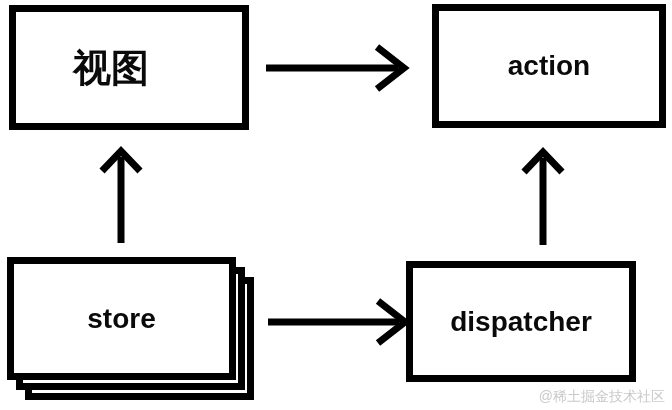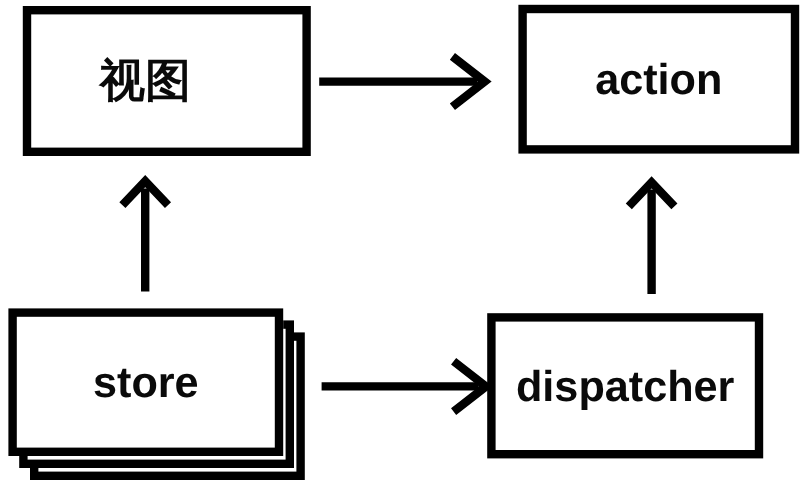--- a/index.html
+++ b/index.html
@@ -20,30 +20,30 @@
     box-sizing: border-box;
     border: 7px solid #000000;
     background: #ffffff;
     display: flex;
     align-items: center;
     justify-content: center;
   }
   .node-label {
     font-weight: 700;
     color: #0a0a0a;
-    font-size: 36px;
+    font-size: 28px;
     line-height: 1;
     white-space: nowrap;
   }
   .label-cjk {
     font-size: 38px;
     transform: translateX(-18px);
   }
   
-  .node-view       { left: 19px;   top: 5px;   width: 240px; height: 125px; }
+  .node-view       { left: 9px;   top: 5px;   width: 240px; height: 125px; }
   .node-action     { left: 432px; top: 4px;   width: 234px; height: 124px; }
   .node-dispatcher { left: 406px; top: 261px; width: 230px; height: 121px; }
   .node-store      { left: 7px;   top: 257px; width: 229px; height: 123px; z-index: 3; }
   .store-layer {
     position: absolute;
     box-sizing: border-box;
     border: 7px solid #000000;
     background: #ffffff;
     width: 229px;
     height: 123px;
@@ -113,13 +113,14 @@
       <line x1="268" y1="322" x2="399" y2="322"></line>
       <polyline points="378,301 405,322 378,343"></polyline>
     </g>
 
     <g>
       <line x1="543" y1="245" x2="543" y2="158"></line>
       <polyline points="524,172 543,152 562,172"></polyline>
     </g>
   </svg>
 
+  <div class="watermark">@稀土掘金技术社区</div>
 </div>
 
 </body></html>

